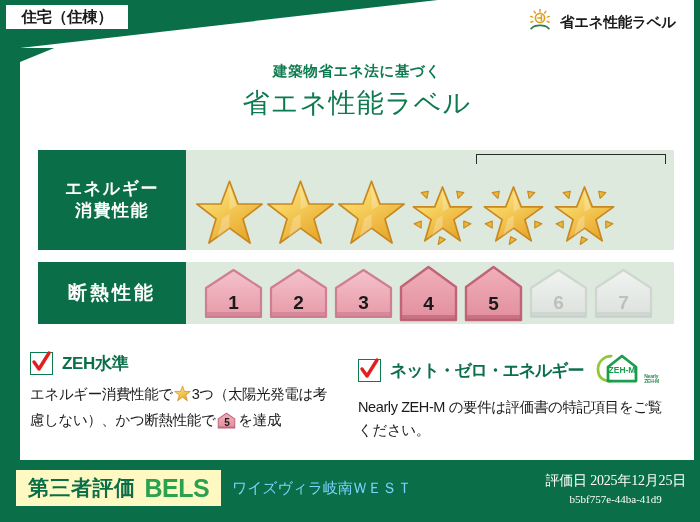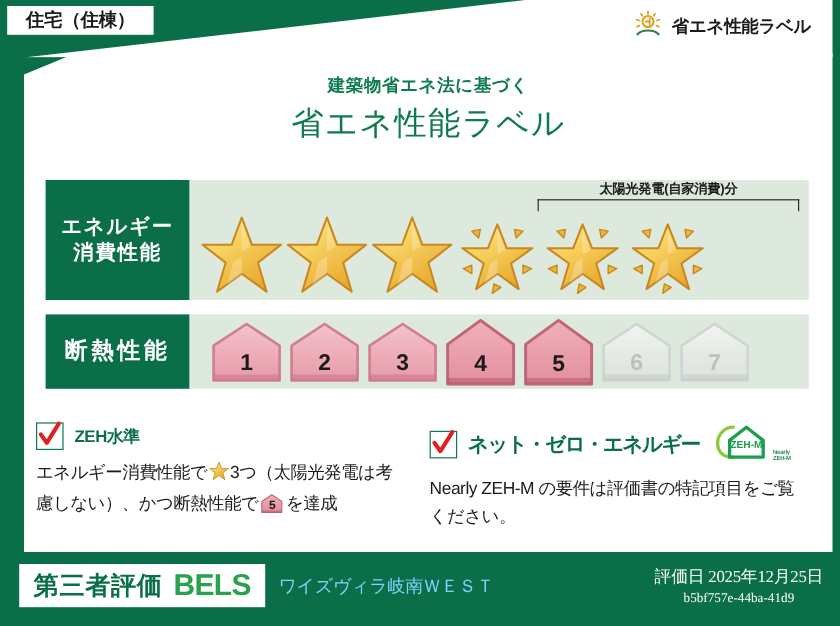--- a/index.html
+++ b/index.html
@@ -82,21 +82,21 @@
   
   .perf-row {
     position: absolute;
     left: 38px; right: 26px;
     display: flex;
   }
   #row-energy { top: 150px; height: 100px; }
   #row-insulation { top: 262px; height: 62px; }
 
   .perf-label {
-    width: 120px;
+    width: 148px;
     background: #0a6e49;
     color: #ffffff;
     display: flex; flex-direction: column;
     align-items: center; justify-content: center;
     font-weight: bold;
     letter-spacing: 1.5px;
     line-height: 1.32;
     flex: none;
   }
   #row-energy .perf-label { font-size: 17px; }
@@ -170,21 +170,21 @@
   }
   .checkbox {
     width: 21px; height: 21px;
     border: 1.6px solid #0e7a4f;
     background: #ffffff;
     flex: none;
     position: relative;
   }
   .checkbox svg { position: absolute; left: -1px; top: -3px; }
   .zeh-title {
-    font-size: 14px; font-weight: bold; color: #0a6e49;
+    font-size: 17px; font-weight: bold; color: #0a6e49;
     letter-spacing: -0.3px; white-space: nowrap;
   }
   #zeh-right .zeh-title { font-size: 17px; letter-spacing: -1.2px; }
 
   .zeh-desc {
     margin-top: 8px;
     font-size: 14.5px; color: #1a1a1a;
     line-height: 1.58;
     letter-spacing: -0.4px;
   }
@@ -208,21 +208,21 @@
 
   
   #footer {
     position: absolute;
     left: 0; right: 0; bottom: 0; height: 62px;
   }
   #bels-plate {
     position: absolute;
     left: 16px; top: 10px;
     height: 36px;
-    background: #ffffff;
+    background: #fef9c3;
     display: flex; align-items: center;
     padding: 0 12px;
     gap: 9px;
   }
   #bels-jp { font-size: 21px; font-weight: bold; color: #0a6e49; letter-spacing: 0.5px; }
   #bels-en { font-size: 25px; font-weight: bold; color: #2aa14f; letter-spacing: -0.5px; }
   #property-name {
     position: absolute;
     left: 232px; top: 19px;
     font-size: 15px; color: #7dd3fc; letter-spacing: -0.2px;
@@ -274,21 +274,20 @@
   </div>
 
   <div class="perf-row" id="row-energy">
     <div class="perf-label">
       <span>エネルギー</span>
       <span>消費性能</span>
     </div>
     <div class="perf-body">
 
       <div id="solar-annot">
-        <span class="stxt">太陽光発電(自家消費)分</span>
         <div id="solar-bracket"></div>
       </div>
 
       <div id="stars-strip">
 
         <div class="star-cell">
           <svg viewBox="0 0 100 100">
             <defs>
               <linearGradient id="sg1" x1="0" y1="0" x2="0.6" y2="1">
                 <stop offset="0%" stop-color="#fde9a8"></stop>

